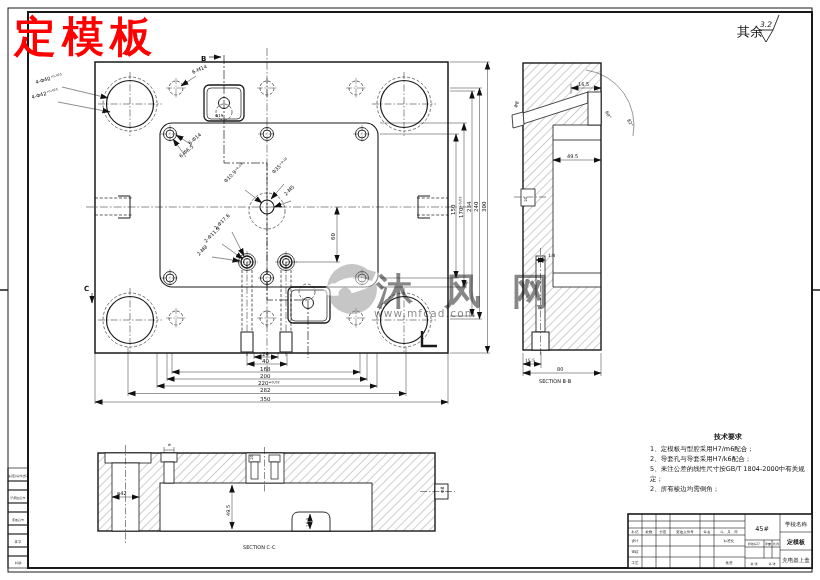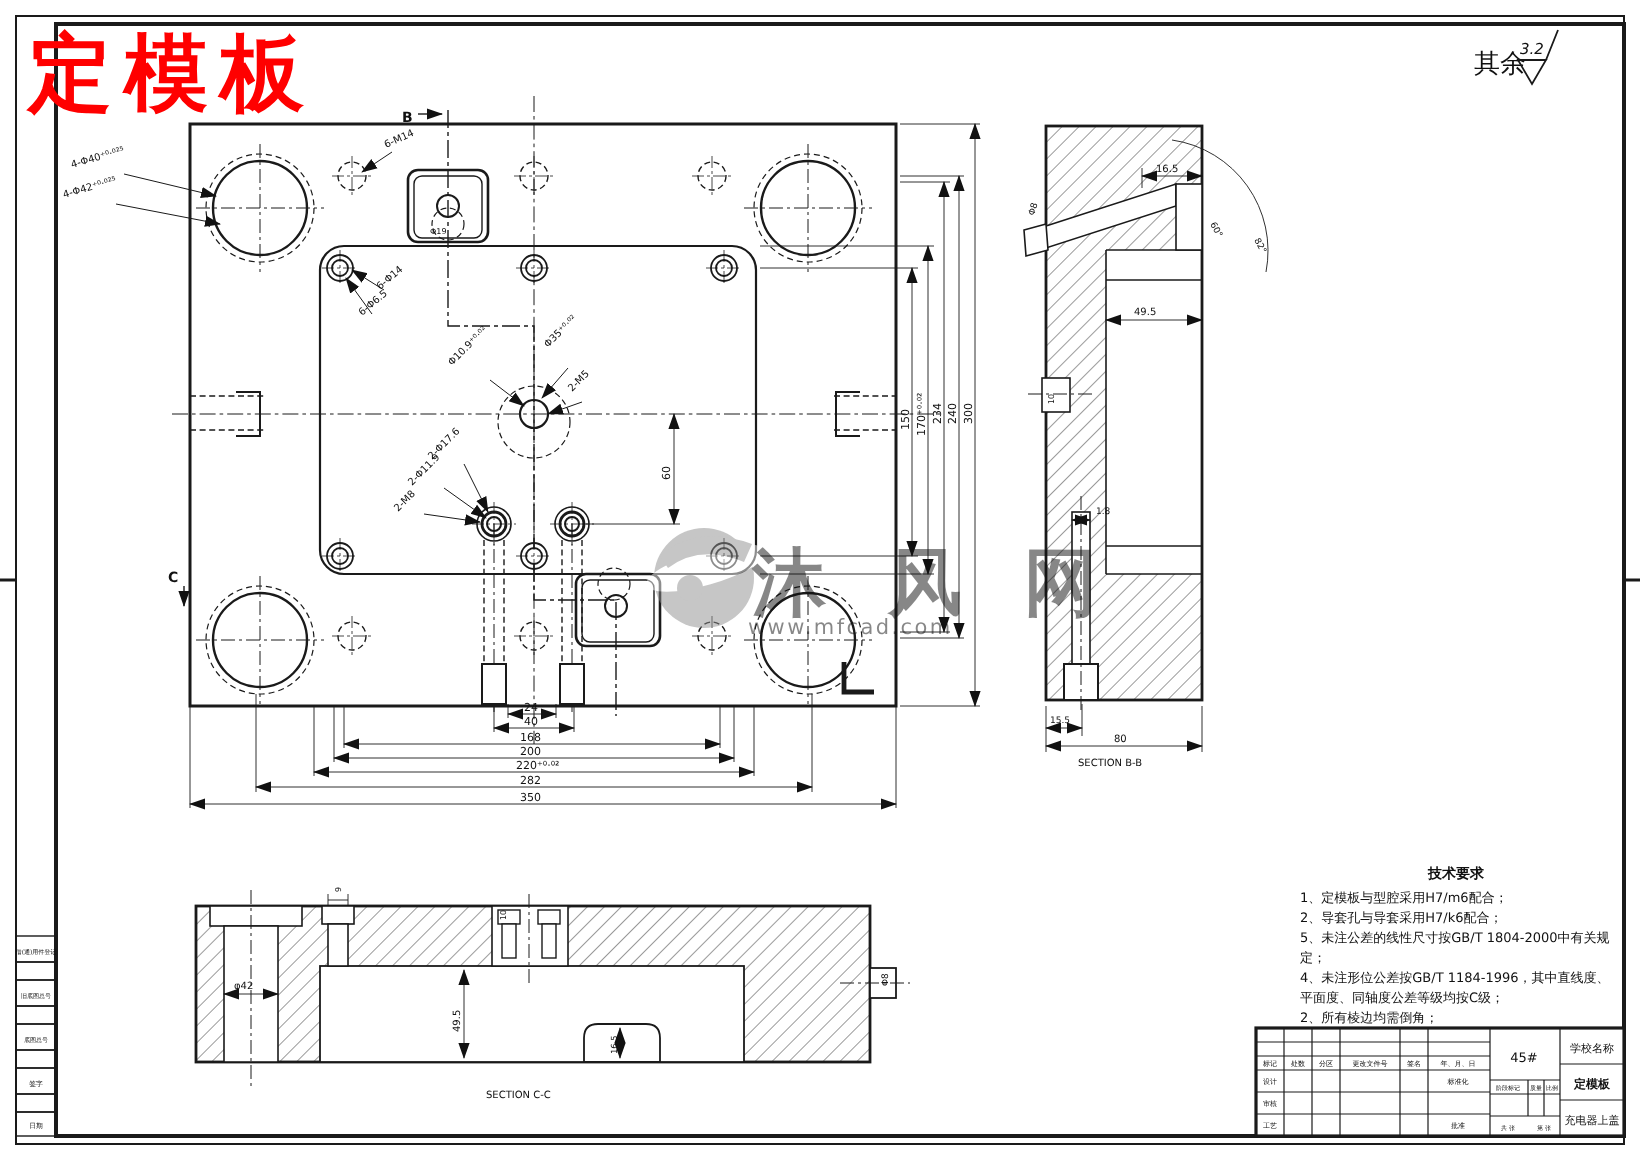--- a/index.html
+++ b/index.html
@@ -420,17 +420,16 @@
   </g>
 </svg>
 
 <div class="red-title">定模板</div>
 
 <div class="tech">
   <div class="t">技术要求</div>
   <div class="i">1、定模板与型腔采用H7/m6配合；</div>
   <div class="i">2、导套孔与导套采用H7/k6配合；</div>
   <div class="i">5、未注公差的线性尺寸按GB/T 1804-2000中有关规定；</div>
-  <div class="i">4、未注形位公差按GB/T 1184-1996，其中直线度、平面度、同轴度公差等级均按C级；</div>
   <div class="i">2、所有棱边均需倒角；</div>
 </div>
 
 </div>
 
 </body></html>

